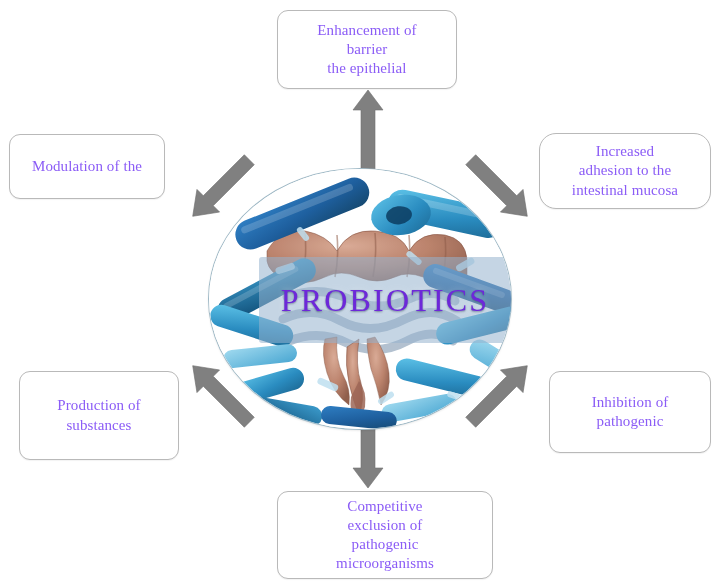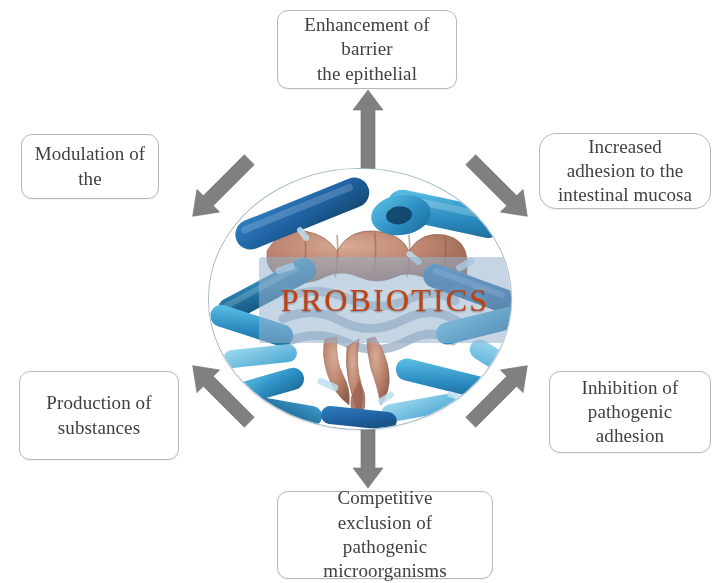--- a/index.html
+++ b/index.html
@@ -22,31 +22,31 @@
   .box {
     position: absolute;
     box-sizing: border-box;
     background: #ffffff;
     border: 1px solid #b9b9b9;
     border-radius: 11px;
     display: flex;
     align-items: center;
     justify-content: center;
     text-align: center;
-    color: #404040;
-    font-size: 19px;
+    color: #8b5cf6;
+    font-size: 15px;
     line-height: 1.28;
     letter-spacing: .1px;
     padding: 4px 8px;
     box-shadow: 0 1px 1px rgba(0,0,0,.05);
   }
   .box span { display: block; }
 
   #box-top     { left: 277px; top: 10px;  width: 180px; height: 79px; }
-  #box-left    { left: 9px;   top: 134px; width: 138px; height: 65px; margin-left: 12px; }
+  #box-left    { left: 9px;   top: 134px; width: 156px; height: 65px; }
   #box-right   { left: 539px; top: 133px; width: 172px; height: 76px; border-radius: 17px; }
   #box-botleft { left: 19px;  top: 371px; width: 160px; height: 89px; }
   #box-botright{ left: 549px; top: 371px; width: 162px; height: 82px; }
   #box-bottom  { left: 277px; top: 491px; width: 216px; height: 88px; }
 
   
   .arrow { position: absolute; }
   .arrow svg { display: block; overflow: visible; }
 
   
@@ -79,21 +79,21 @@
     border-radius: 3px;
     display: flex;
     align-items: center;
     justify-content: center;
     pointer-events: none;
   }
   #probiotics-label {
     font-family: "Liberation Serif", "DejaVu Serif", serif;
     font-size: 32px;
     letter-spacing: 2.2px;
-    color: #c2410c;
+    color: #6d28d9;
     text-shadow: 0 1px 2px rgba(40,60,90,.55), 0 0 6px rgba(255,255,255,.35);
     white-space: nowrap;
   }
 </style>
 </head>
 <body>
 
 <div id="canvas">
 
   <div class="arrow" id="arrow-up" style="left:352px; top:90px; width:32px; height:85px;">
@@ -296,21 +296,20 @@
     <div>
       <span>Production of</span>
       <span>substances</span>
     </div>
   </div>
 
   <div class="box" id="box-botright">
     <div>
       <span>Inhibition of</span>
       <span>pathogenic</span>
-      <span>adhesion</span>
     </div>
   </div>
 
   <div class="box" id="box-bottom">
     <div>
       <span>Competitive</span>
       <span>exclusion of</span>
       <span>pathogenic</span>
       <span>microorganisms</span>
     </div>

